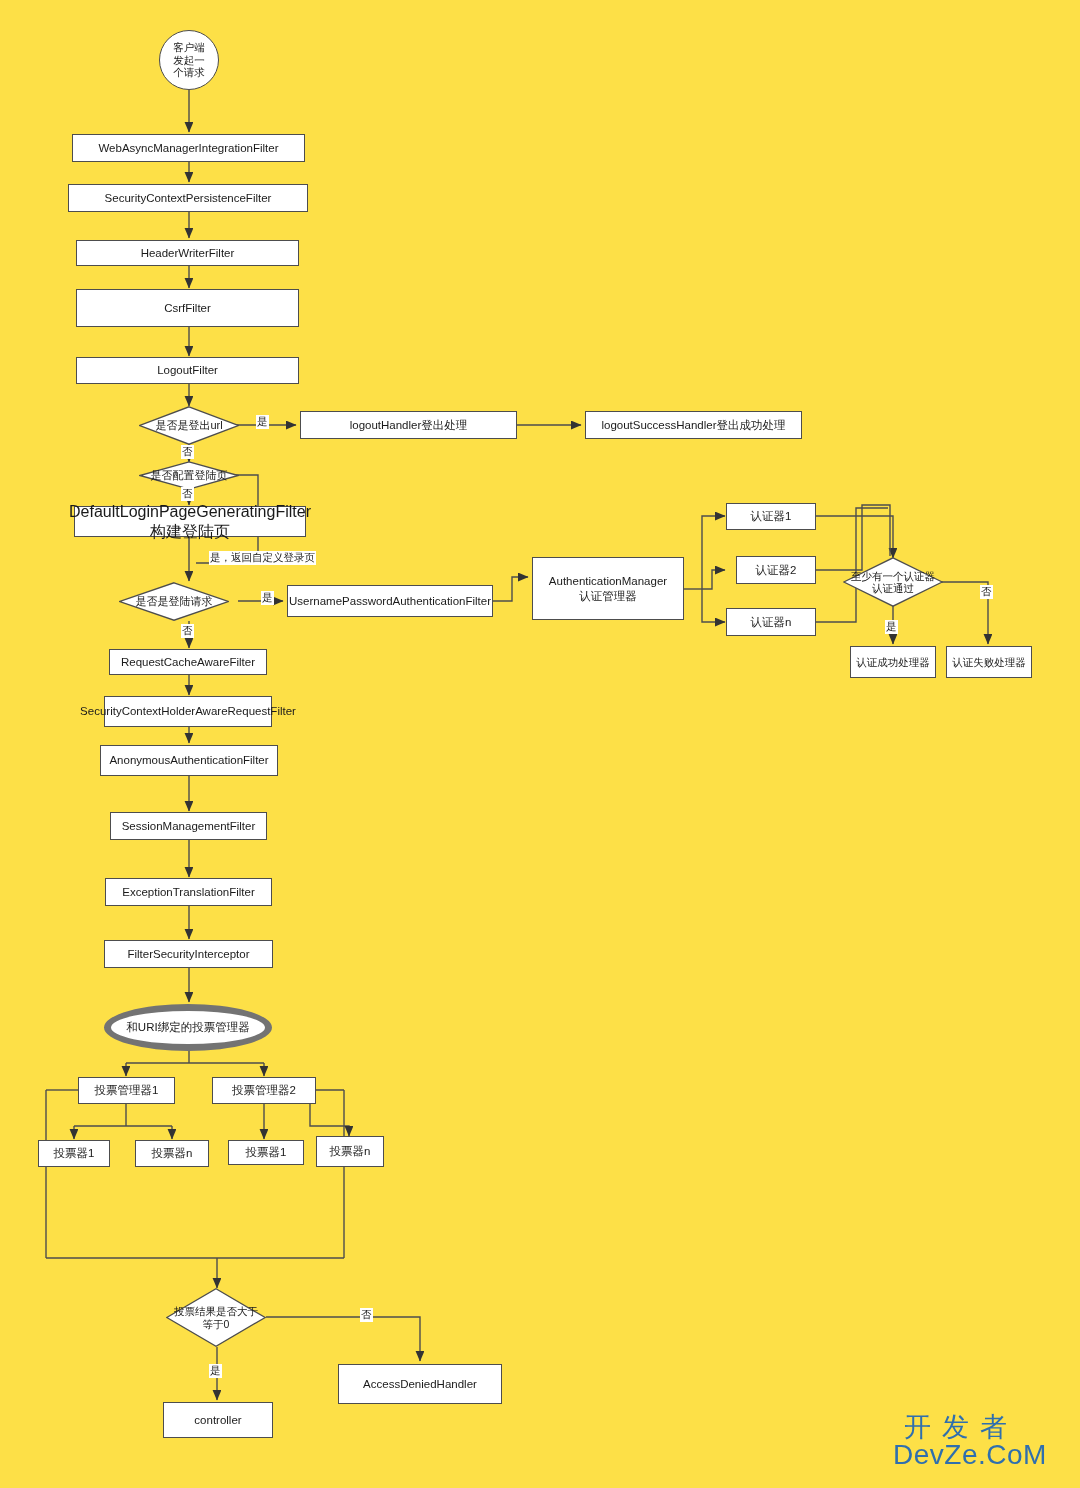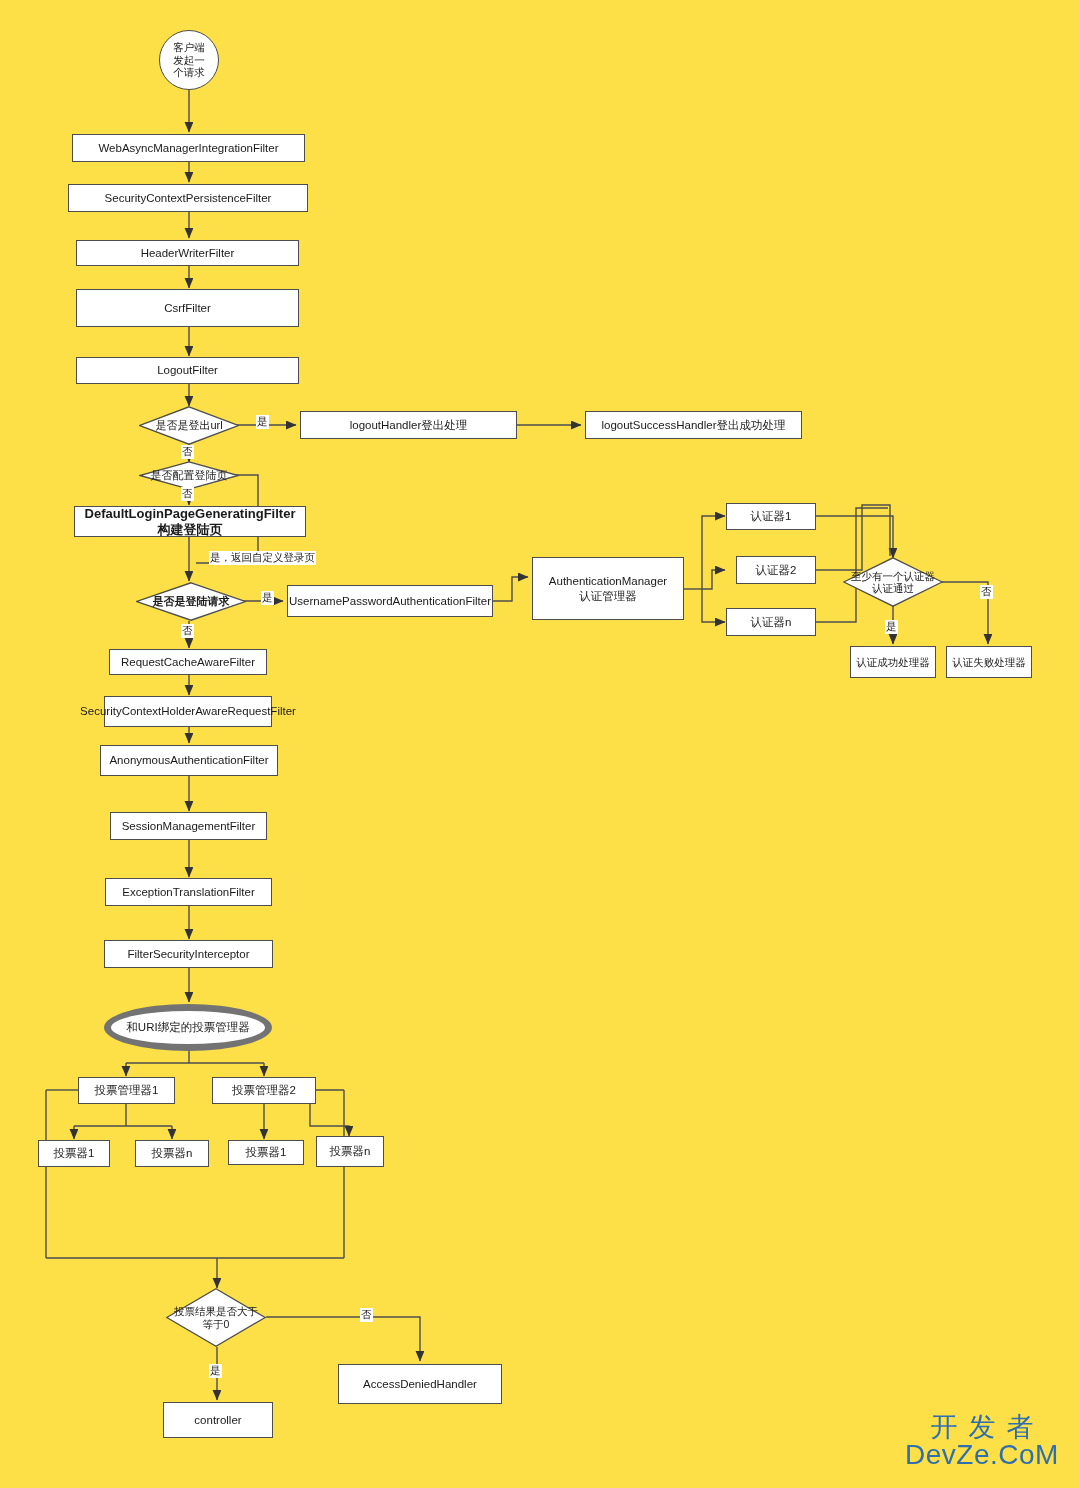--- a/index.html
+++ b/index.html
@@ -78,21 +78,20 @@
     font-size: 10.5px;
     color: #1a1a1a;
     background: #ffffff;
     padding: 0 1px;
     white-space: nowrap;
     z-index: 4;
   }
   .watermark {
     position: absolute;
     z-index: 5;
-    text-align: center;
     color: #2b6cb0;
     user-select: none;
   }
   .wm-top {
     font-size: 27px;
     letter-spacing: 11px;
     font-weight: 400;
     color: #2f6fae;
     line-height: 1.05;
     padding-left: 11px;
@@ -241,25 +240,25 @@
     <span>logoutSuccessHandler登出成功处理</span>
   </div>
 
   <div class="diamond-wrap" style="left:139px; top:461px; width:100px; height:29px;">
     <svg class="diamond-shape" viewBox="0 0 100 29" preserveAspectRatio="none">
       <polygon points="50,0.8 99.2,14.5 50,28.2 0.8,14.5" fill="#ffffff" stroke="#4d4d4d" stroke-width="1.3"></polygon>
     </svg>
     <span class="diamond-label">是否配置登陆页</span>
   </div>
 
-  <div class="node box" style="left:74px; top:506px; width:232px; height:31px; font-size:13px; padding:0 20px;font-weight:bold;">
+  <div class="node box" style="left:74px; top:506px; width:232px; height:31px; font-size:16px; padding:0 20px;">
     <span>DefaultLoginPageGeneratingFilter构建登陆页</span>
   </div>
 
-  <div class="diamond-wrap" style="left:136px; top:582px; width:110px; height:39px;font-weight:bold;">
+  <div class="diamond-wrap" style="left:119px; top:582px; width:110px; height:39px;">
     <svg class="diamond-shape" viewBox="0 0 110 39" preserveAspectRatio="none">
       <polygon points="55,0.8 109.2,19.5 55,38.2 0.8,19.5" fill="#ffffff" stroke="#4d4d4d" stroke-width="1.3"></polygon>
     </svg>
     <span class="diamond-label">是否是登陆请求</span>
   </div>
 
   <div class="node box" style="left:287px; top:585px; width:206px; height:32px; padding:0 3px;">
     <span>UsernamePasswordAuthenticationFilter</span>
   </div>
 

